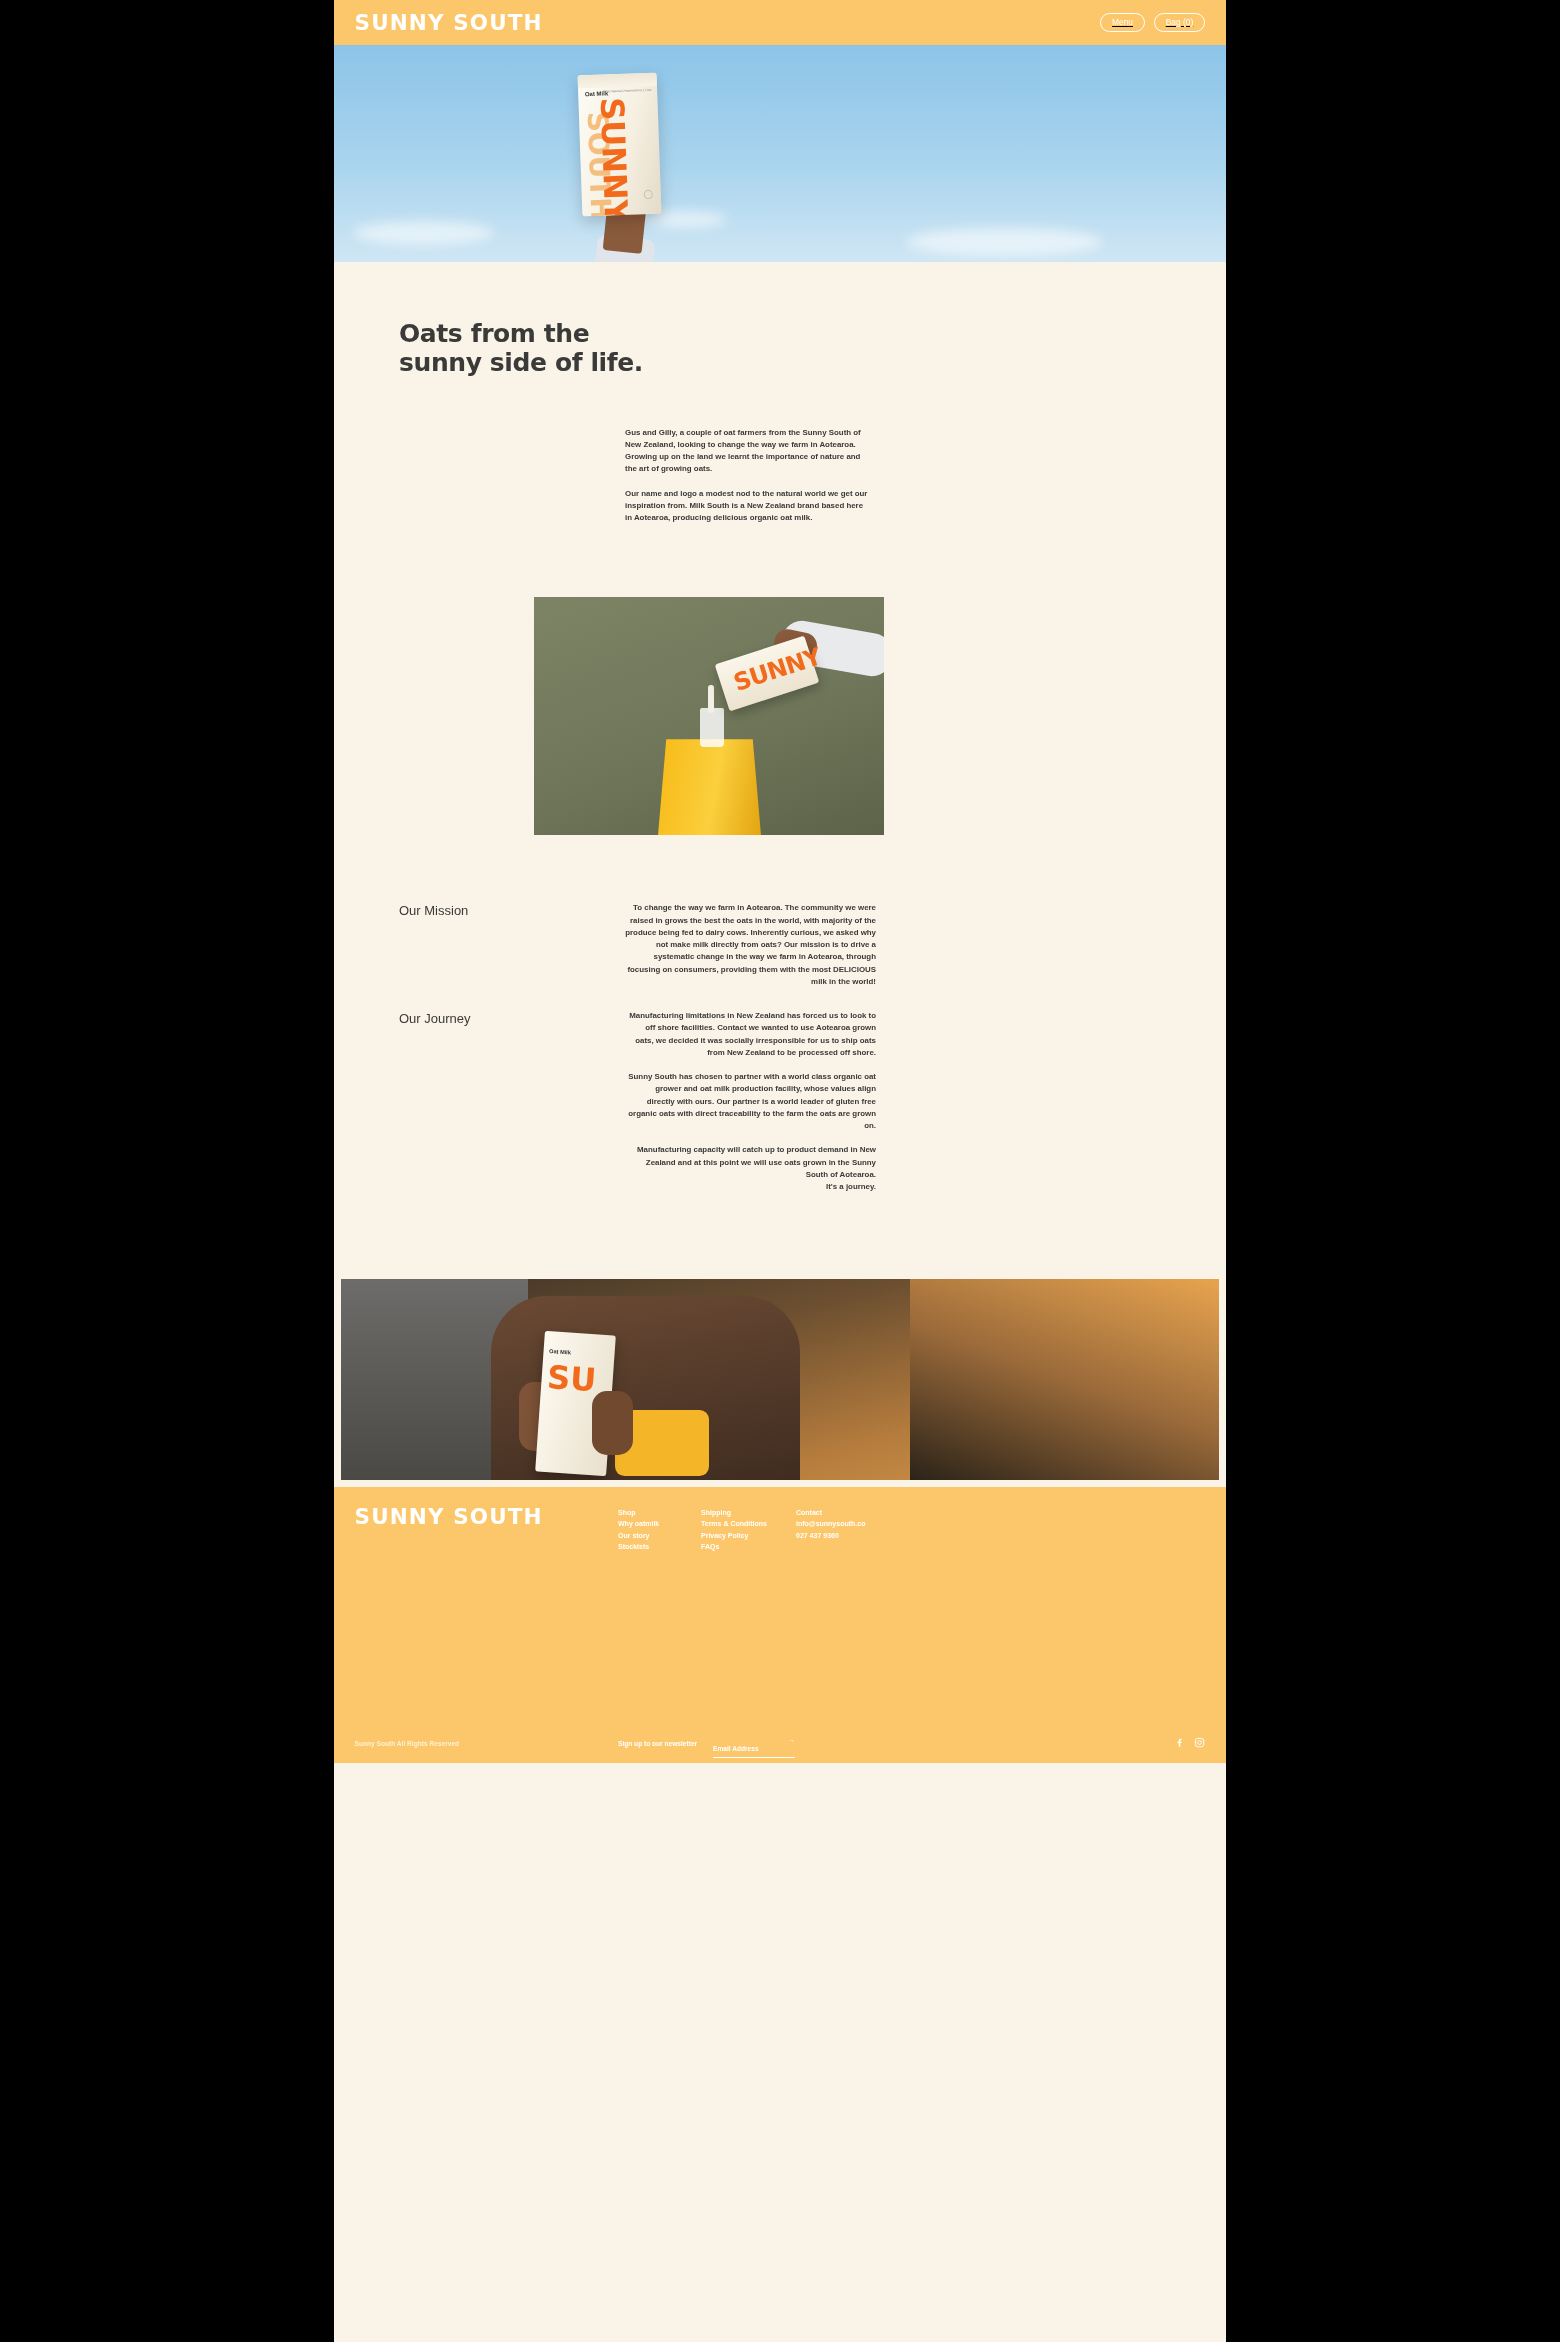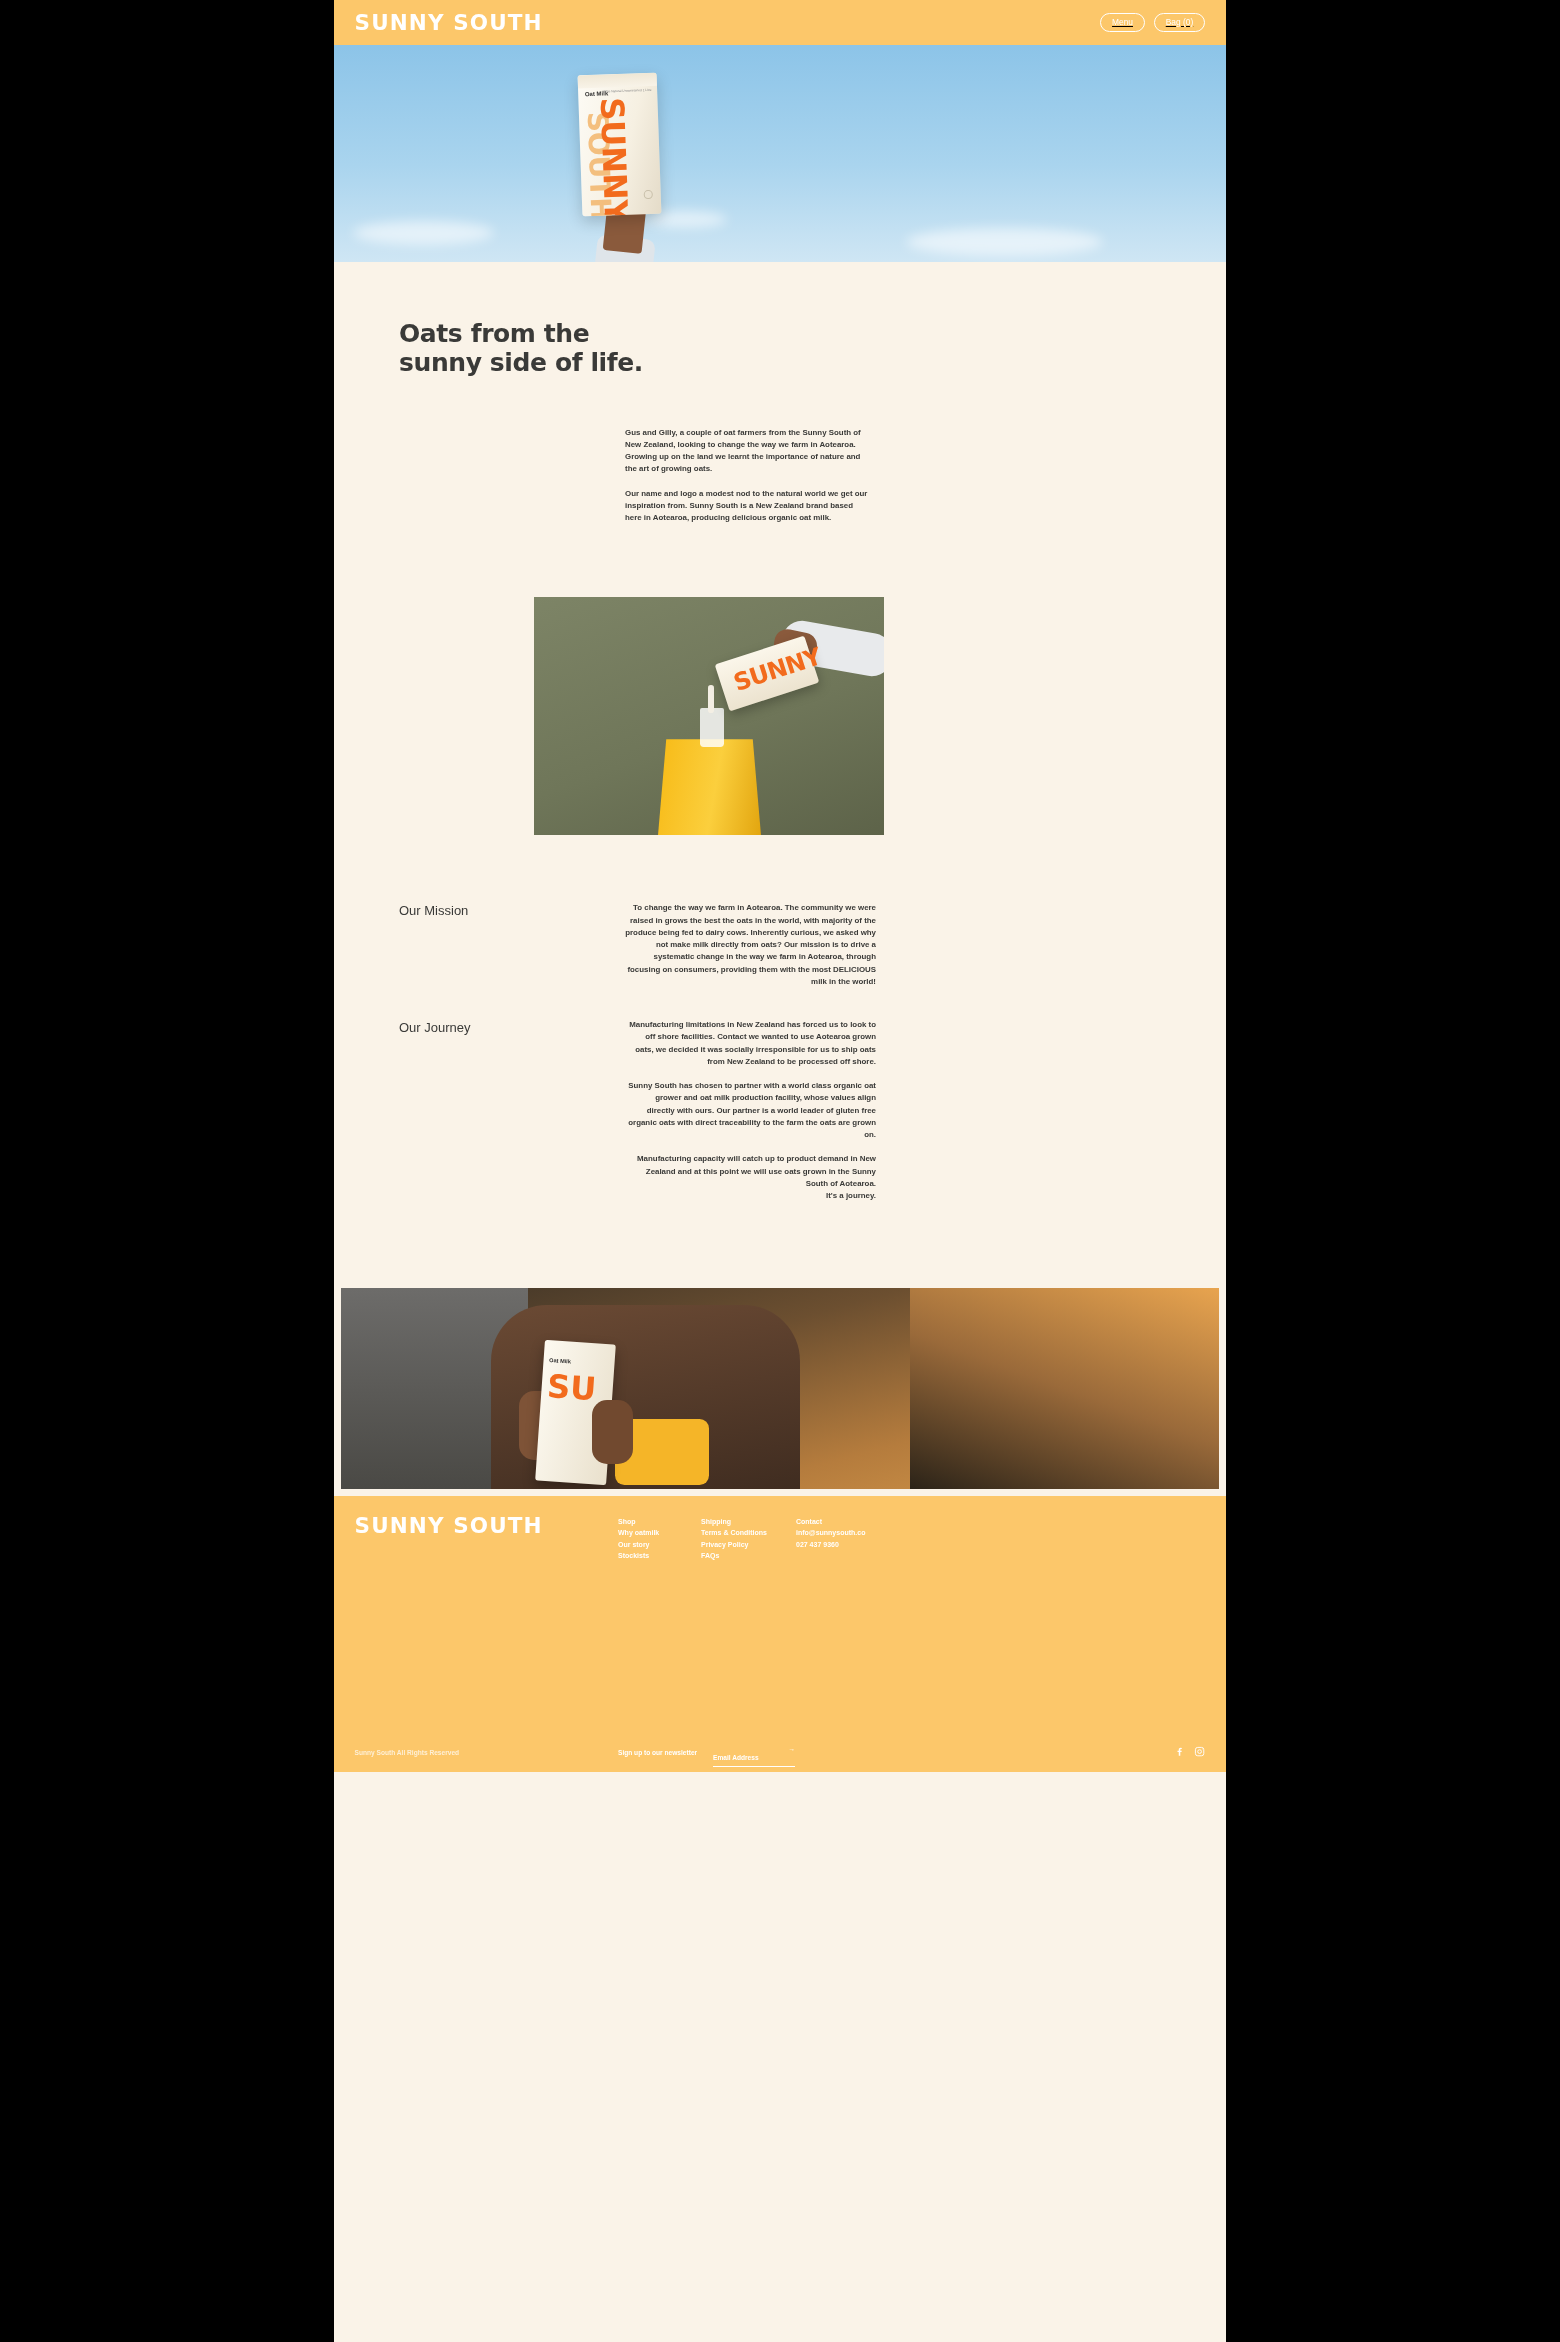--- a/index.html
+++ b/index.html
@@ -280,21 +280,21 @@
     text-align: right;
   }
   .section .body p {
     margin: 0 0 12px 0;
     font-size: 7.9px;
     line-height: 1.55;
     color: #3a3a38;
     font-weight: bold;
   }
   .section .body p:last-child { margin-bottom: 0; }
-  .section.journey { margin-top: 31px; }
+  .section.journey { margin-top: 22px; }
 
   
   .img3 {
     position: relative;
     margin-top: 86px;
     height: 201px;
     background: linear-gradient(165deg,#3b3227 0%,#6c4f30 35%,#b57c3d 70%,#d79a4b 100%);
     overflow: hidden;
   }
   .b-sky {
@@ -481,21 +481,21 @@
       <div class="dot"></div>
     </div>
   </div>
 
   <div class="content">
 
     <h1 class="title">Oats from the sunny side of life.</h1>
 
     <div class="intro">
       <p>Gus and Gilly, a couple of oat farmers from the Sunny South of New Zealand, looking to change the way we farm in Aotearoa. Growing up on the land we learnt the importance of nature and the art of growing oats.</p>
-      <p>Our name and logo a modest nod to the natural world we get our inspiration from. Sunny South is a New Zealand brand based here in Aotearoa, producing delicious organic oat milk.</p>
+      <p>Our name and logo a modest nod to the natural world we get our inspiration from. Milk South is a New Zealand brand based here in Aotearoa, producing delicious organic oat milk.</p>
     </div>
 
     <div class="img2">
       <div class="plinth"></div>
       <div class="glass"></div>
       <div class="pour"></div>
       <div class="arm2"></div>
       <div class="hand2"></div>
       <div class="carton2">
         <div class="w">SUNNY</div>

